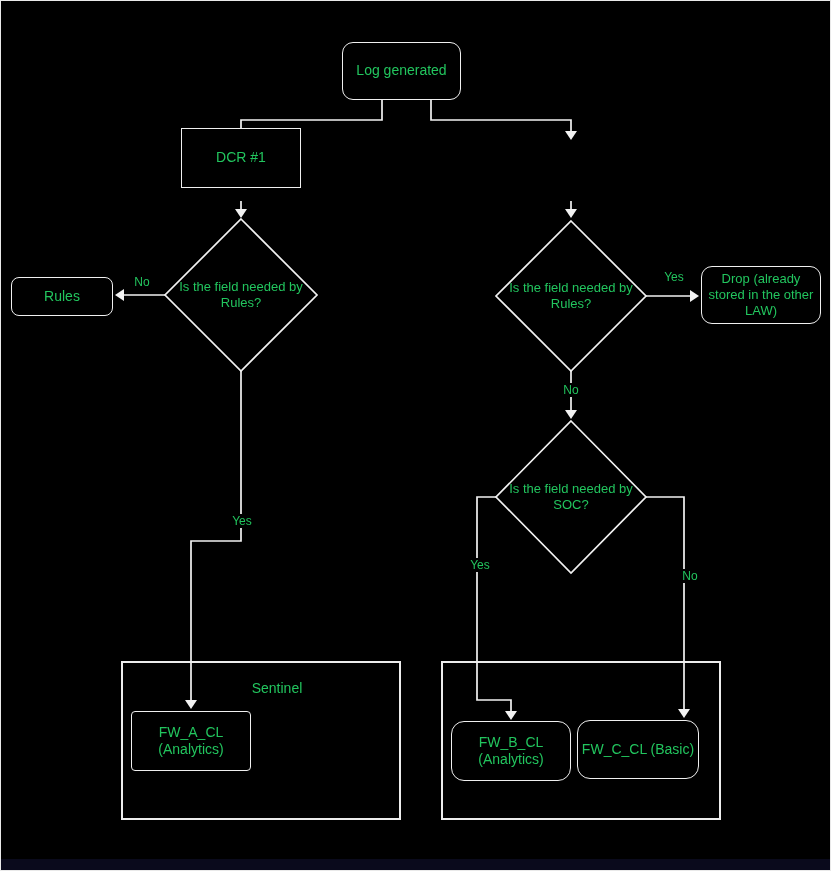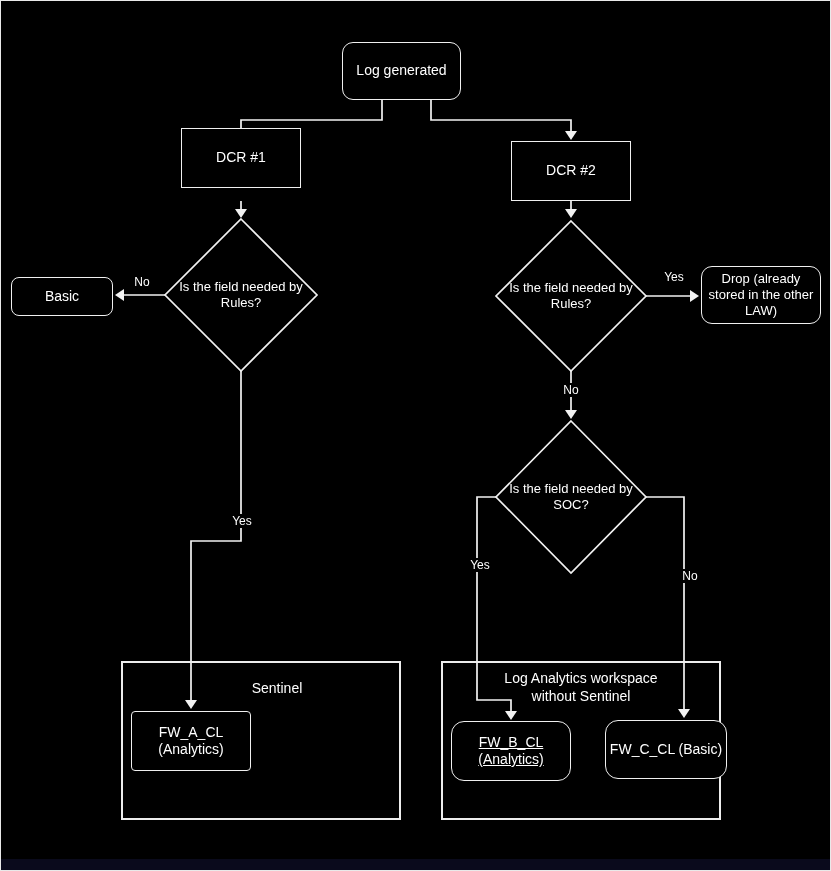--- a/index.html
+++ b/index.html
@@ -3,21 +3,21 @@
 <meta charset="utf-8">
 <style>
   html,body{margin:0;padding:0;background:#000;}
   .canvas{
     position:relative;
     width:831px;height:871px;
     box-sizing:border-box;
     background:#000;
     border:1px solid #e9e9e9;
     font-family:"Liberation Sans", sans-serif;
-    color:#ffffff;
+    color:#22c55e;
     overflow:hidden;
   }
   .wires{position:absolute;left:0;top:0;}
   .node{
     position:absolute;
     box-sizing:border-box;
     border:1.5px solid #f0f0f0;
     display:flex;align-items:center;justify-content:center;
     text-align:center;
     font-size:14px;line-height:1.25;
@@ -103,48 +103,45 @@
     <polygon fill="#f2f2f2" stroke="none" points="504,710 516,710 510,719"></polygon>
 
     <path d="M645,496 H683 V708"></path>
     <polygon fill="#f2f2f2" stroke="none" points="677,708 689,708 683,717"></polygon>
   </svg>
 
   <div class="node rounded" style="left:341px;top:41px;width:119px;height:58px;">Log generated</div>
 
   <div class="node" style="left:180px;top:127px;width:120px;height:60px;">DCR #1</div>
 
-  <div class="node" style="left:510px;top:140px;width:120px;height:60px;">DCR #2</div>
 
-  <div class="node rounded-sm" style="left:10px;top:276px;width:102px;height:39px;">Basic</div>
+  <div class="node rounded-sm" style="left:10px;top:276px;width:102px;height:39px;">Rules</div>
 
   <div class="node rounded small-text" style="left:700px;top:265px;width:120px;height:58px;">Drop (already
 stored in the other
 LAW)</div>
 
   <div class="diamond-label" style="left:165px;top:294px;">Is the field needed by
 Rules?</div>
 
   <div class="diamond-label" style="left:495px;top:295px;">Is the field needed by
 Rules?</div>
 
   <div class="diamond-label" style="left:495px;top:496px;">Is the field needed by
 SOC?</div>
 
   <div class="container-box" style="left:120px;top:660px;width:280px;height:159px;"></div>
   <div class="container-title" style="left:260px;top:678px;margin-left:16px;">Sentinel</div>
   <div class="node rounded" style="left:130px;top:710px;width:120px;height:60px;border-radius:4px;">FW_A_CL
 (Analytics)</div>
 
   <div class="container-box" style="left:440px;top:660px;width:280px;height:159px;"></div>
-  <div class="container-title" style="left:580px;top:668px;width:250px;">Log Analytics workspace
-without Sentinel</div>
-  <div class="node rounded" style="left:450px;top:720px;width:120px;height:60px;border-radius:13px;text-decoration:underline;">FW_B_CL
+  <div class="node rounded" style="left:450px;top:720px;width:120px;height:60px;border-radius:13px;">FW_B_CL
 (Analytics)</div>
-  <div class="node rounded" style="left:604px;top:719px;width:122px;height:59px;border-radius:13px;">FW_C_CL (Basic)</div>
+  <div class="node rounded" style="left:576px;top:719px;width:122px;height:59px;border-radius:13px;">FW_C_CL (Basic)</div>
 
   <div class="elabel" style="left:141px;top:281px;">No</div>
 
   <div class="elabel" style="left:241px;top:520px;">Yes</div>
 
   <div class="elabel" style="left:673px;top:276px;">Yes</div>
 
   <div class="elabel" style="left:570px;top:389px;">No</div>
 
   <div class="elabel" style="left:479px;top:564px;">Yes</div>

